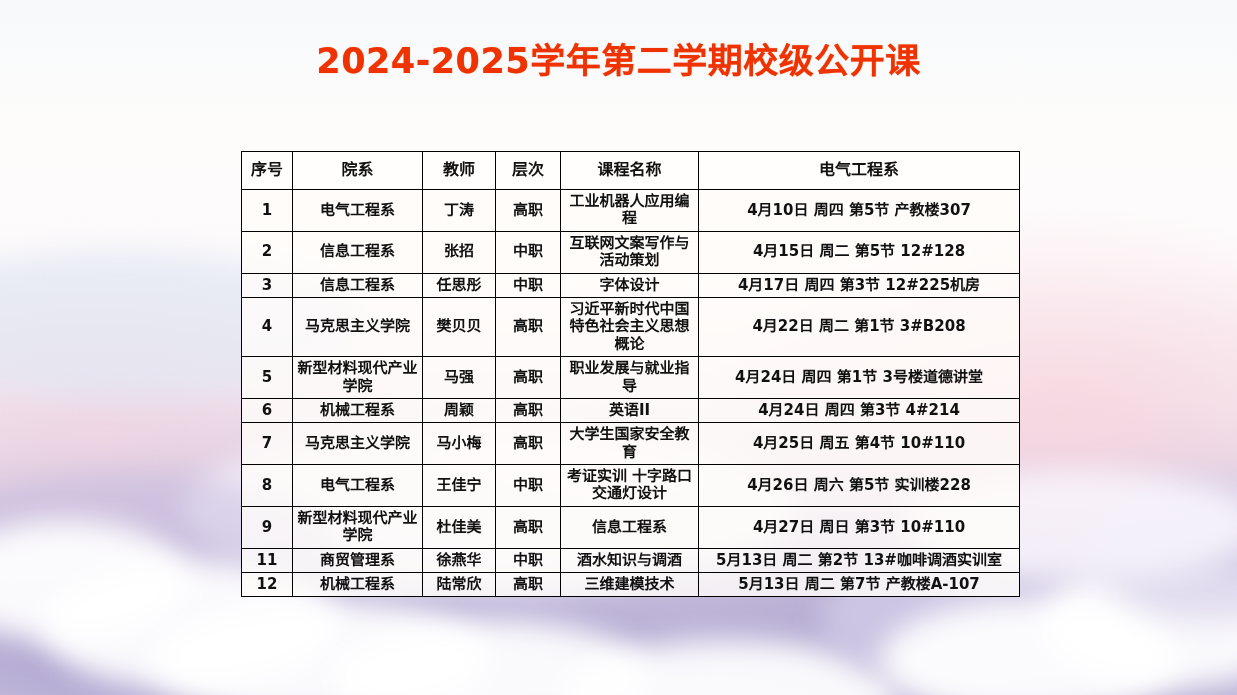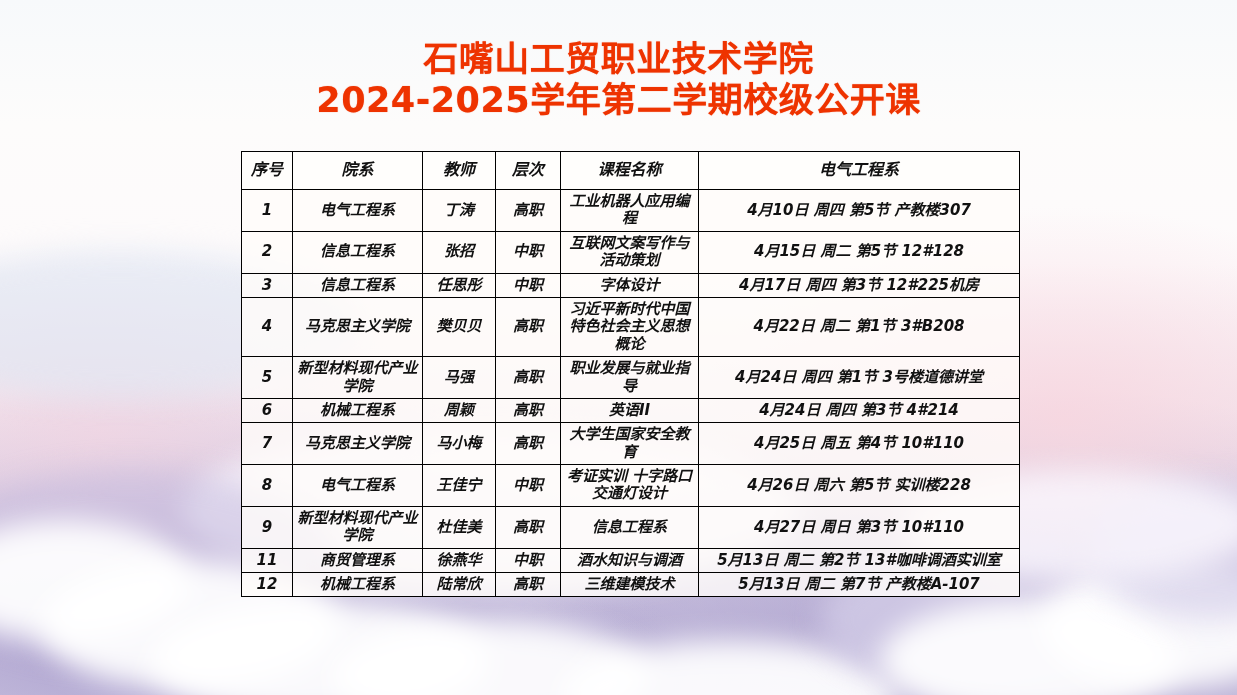--- a/index.html
+++ b/index.html
@@ -86,21 +86,20 @@
     margin-top: 2px;
   }
 
   
   #schedule-table-wrap {
     position: absolute;
     left: 241px;
     top: 151px;
     width: 890px;
     z-index: 5;
-    font-style: italic;
   }
   table#schedule-table {
     border-collapse: collapse;
     width: 778px;
     table-layout: fixed;
     font-family: "DejaVu Sans", "Liberation Sans", sans-serif;
   }
   table#schedule-table th,
   table#schedule-table td {
     border: 1.6px solid #000000;
@@ -152,21 +151,20 @@
   <div class="cloud w" style="left:330px;  top:620px;  width:320px; height:110px;"></div>
   <div class="cloud w" style="left:560px;  top:640px;  width:340px; height:110px;"></div>
   <div class="cloud lv" style="left:820px; top:545px; width:330px; height:150px;"></div>
   <div class="cloud w" style="left:880px;  top:600px;  width:300px; height:120px;"></div>
   <div class="cloud w" style="left:1040px; top:560px;  width:260px; height:130px;"></div>
   <div class="cloud lv" style="left:1090px; top:480px; width:240px; height:140px;"></div>
   <div class="cloud w2" style="left:900px;  top:470px;  width:360px; height:110px;"></div>
 </div>
 
 <div id="title-block">
-  <div class="title-line" id="title-line-1" style="color: rgb(238, 51, 0);">石嘴山工贸职业技术学院</div>
   <div class="title-line" id="title-line-2" style="color: rgb(238, 51, 0);">2024-2025学年第二学期校级公开课</div>
 </div>
 
 <div id="schedule-table-wrap">
   <table id="schedule-table">
     <colgroup>
       <col class="c-idx">
         <col class="c-dept">
         <col class="c-teach">
       <col class="c-level">

